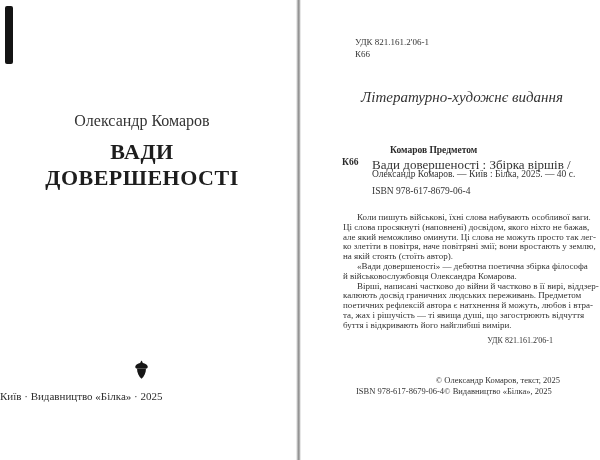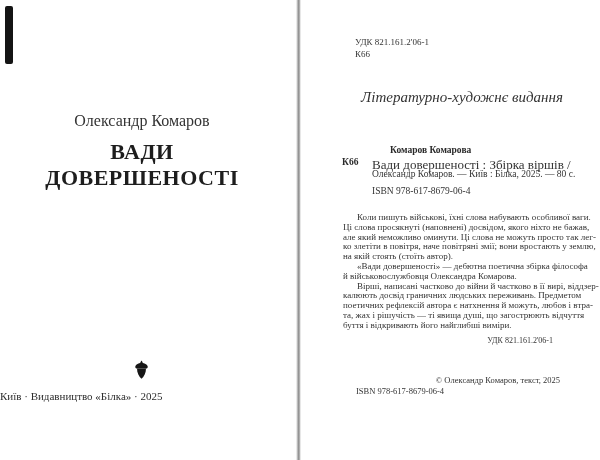--- a/index.html
+++ b/index.html
@@ -60,24 +60,24 @@
 
   <div class="divider"></div>
 
   <div>
     <div class="udc-top">УДК 821.161.2'06-1</div>
     <div class="bbk-top">К66</div>
 
     <div class="edition">Літературно-художнє видання</div>
 
     <div>
-      <div class="card-author">Комаров Комарова</div>
+      <div class="card-author">Комаров Предметом</div>
       <div class="card-code">К66</div>
       <div class="card-line1">Вади довершеності : Збірка віршів /</div>
-      <div class="card-line2">Олександр Комаров. — Київ : Білка, 2025. — 80 с.</div>
+      <div class="card-line2">Олександр Комаров. — Київ : Білка, 2025. — 40 с.</div>
       <div class="card-isbn">ISBN 978-617-8679-06-4</div>
     </div>
 
     <div class="annotation">
       <p>Коли пишуть військові, їхні слова набувають особливої ваги.
 Ці слова просякнуті (наповнені) досвідом, якого ніхто не бажав,
 але який неможливо оминути. Ці слова не можуть просто так лег-
 ко злетіти в повітря, наче повітряні змії; вони вростають у землю,
 на якій стоять (стоїть автор).</p>
       <p>«Вади довершеності» — дебютна поетична збірка філософа
@@ -86,18 +86,19 @@
 калюють досвід граничних людських переживань. Предметом
 поетичних рефлексій автора є натхнення й можуть, любов і втра-
 та, жах і рішучість — ті явища душі, що загострюють відчуття
 буття і відкривають його найглибші виміри.</p>
     </div>
 
     <div class="udc-foot">УДК 821.161.2'06-1</div>
 
     <div class="copyright">
       <div>© Олександр Комаров, текст, 2025</div>
+      <div>© Видавництво «Білка», 2025</div>
     </div>
 
     <div class="isbn-foot">ISBN 978-617-8679-06-4</div>
   </div>
 
 </div>
 
 </body></html>

